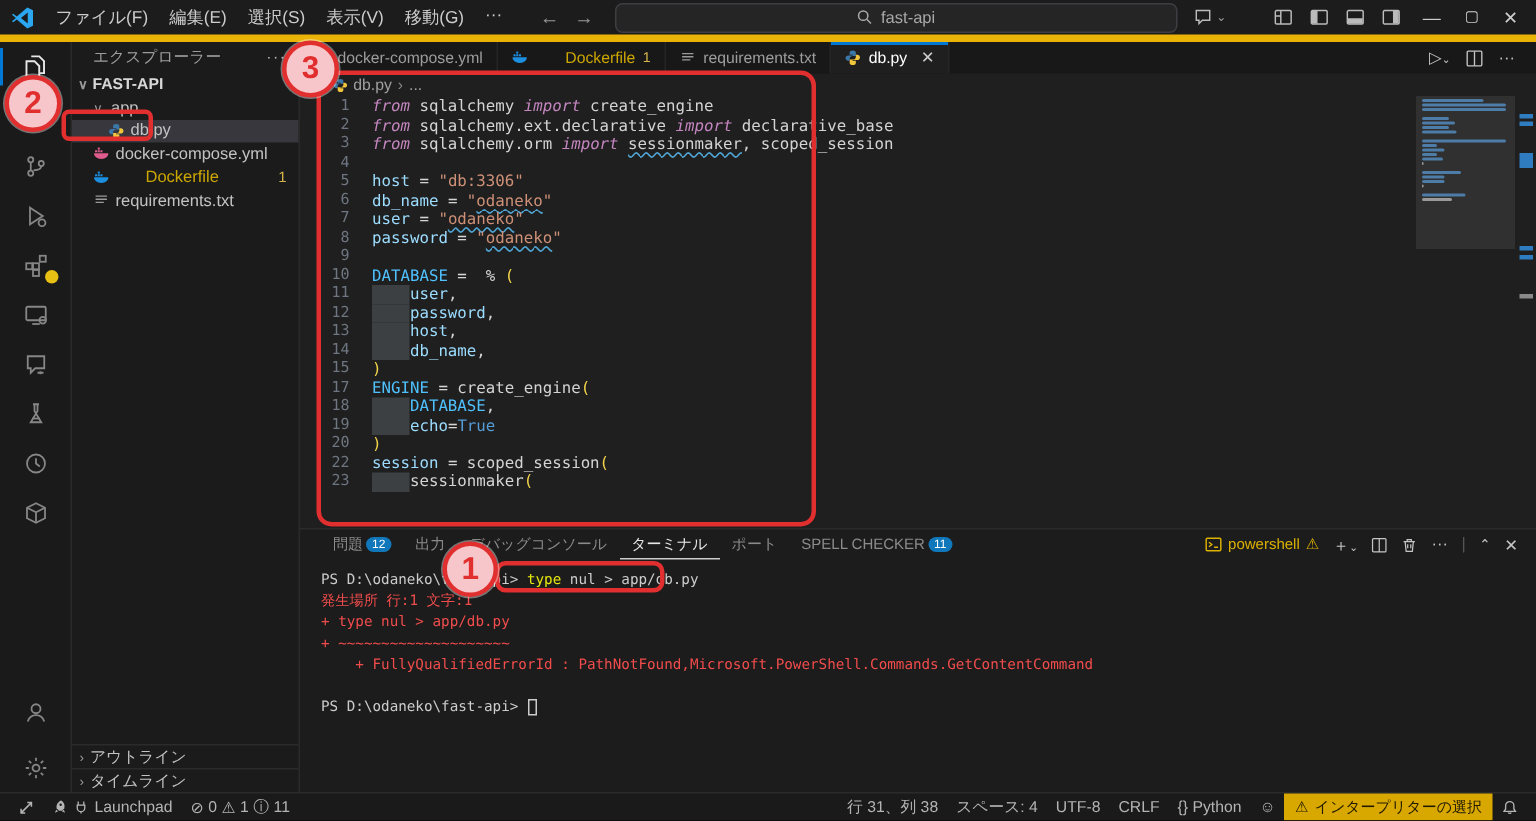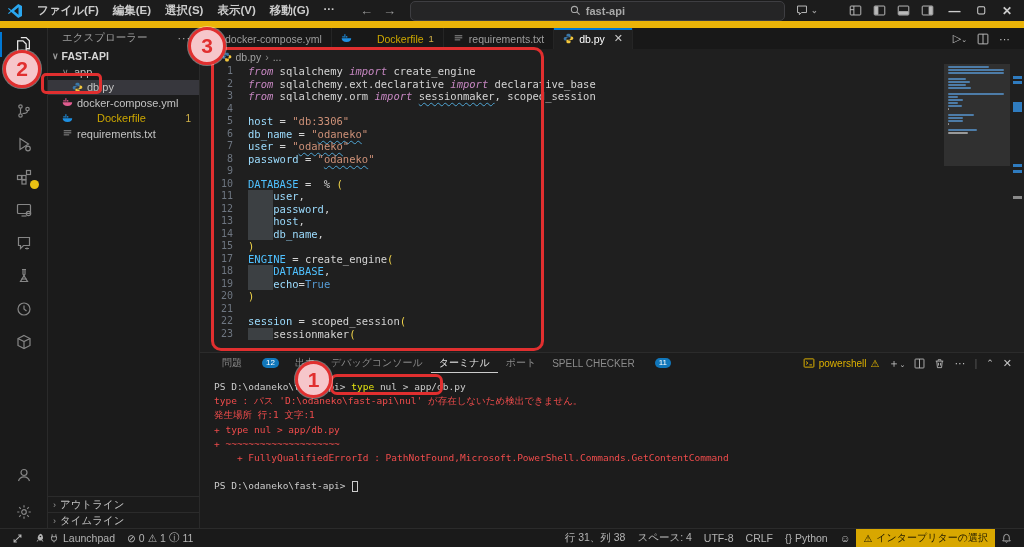--- a/index.html
+++ b/index.html
@@ -2,21 +2,21 @@
 <html><head>
 <meta charset="utf-8">
 <style>
   * { box-sizing: border-box; margin: 0; padding: 0; }
   html,body { background:#000; }
   body { font-family:"Liberation Sans", sans-serif; }
   .app { position:relative; width:1024px; height:547px; background:#1f1f1f; overflow:hidden;
          color:#cccccc; font-size:12px; }
 
   
-  .titlebar { height:28px; background:#1c1c1c; display:flex; align-items:center; border-bottom:7px solid #eab308;font-weight:bold; }
+  .titlebar { height:28px; background:#1c1c1c; display:flex; align-items:center; border-bottom:5px solid #eab308; }
   .tb-logo { width:30px; display:flex; justify-content:center; }
   .tb-logo svg { width:16px; height:16px; }
   .menu-item { padding:3px 7px; color:#cccccc; font-size:11.5px; border-radius:4px; white-space:nowrap; }
   .nav-arrows { display:flex; gap:10px; margin:0 14px 0 18px; color:#9a9a9a; font-size:13px; }
   .searchbox { width:375px; height:20px; background:#252526; border:1px solid #3e3e42; border-radius:5px;
                display:flex; align-items:center; justify-content:center; gap:5px; color:#a8a8a8; font-size:11px; }
   .copilot { margin-left:10px; color:#bbb; display:flex; align-items:center; gap:2px; }
   .tb-right { margin-left:auto; display:flex; align-items:center; gap:14px; padding-right:12px; }
   .layout-icons { display:flex; gap:11px; }
   .win-controls { display:flex; gap:16px; font-size:12px; color:#cccccc; }
@@ -76,21 +76,21 @@
   .minimap { position:absolute; top:2px; right:14px; width:62px; }
   .minimap .mbar { height:2px; margin-bottom:1px; border-radius:1px; }
   .mm-slider { position:absolute; top:0; right:14px; width:66px; height:102px; background:rgba(130,130,130,0.18); }
   .ov-ruler { position:absolute; top:0; right:0; width:14px; bottom:0; }
   .ov-mark { position:absolute; right:2px; width:9px; height:3px; background:#2f7cc0; }
   .ov-mark.gray { background:#8a8a8a; }
 
   
   .panel { height:176px; background:#1c1c1c; border-top:1px solid #2b2b2b; display:flex; flex-direction:column; }
   .panel-header { height:20px; display:flex; align-items:center; padding-left:14px; }
-  .ptab { display:flex; align-items:center; gap:20px; padding:0 8px; height:100%; font-size:10px; color:#8b8b8b; white-space:nowrap; }
+  .ptab { display:flex; align-items:center; gap:2px; padding:0 8px; height:100%; font-size:10px; color:#8b8b8b; white-space:nowrap; }
   .ptab.active { color:#e7e7e7; box-shadow:inset 0 -1px 0 #cccccc; }
   .pbadge { background:#1177bb; color:#fff; font-size:8px; border-radius:7px; padding:1px 4px; line-height:1; }
   .panel-actions { margin-left:auto; display:flex; align-items:center; gap:9px; padding-right:12px; color:#c5c5c5; font-size:11px; }
   .ps-label { display:flex; align-items:center; gap:4px; color:#ddb100; font-size:10px; }
   .panel-sep { color:#555; }
   .terminal { flex:1; padding:7px 0 0 14px; font-family:"DejaVu Sans Mono", monospace; font-size:9.5px; }
   .tline { height:14.2px; line-height:14.2px; white-space:pre; }
   .t-w { color:#cccccc; } .t-y { color:#e5e510;margin-top:12px; } .t-r { color:#f14c4c; }
   .t-cursor { display:inline-block; width:6px; height:11px; border:1px solid #cccccc; vertical-align:middle; margin-left:1px; }
 
@@ -441,21 +441,20 @@
             <div class="cline"><span class="gutter">10</span><span class="tok-c">DATABASE</span><span class="tok-p"> = </span><span class="tok-p"> % </span><span class="tok-g">(</span></div>
             <div class="cline"><span class="gutter">11</span><span class="ih">    </span><span class="tok-v">user</span><span class="tok-p">,</span></div>
             <div class="cline"><span class="gutter">12</span><span class="ih">    </span><span class="tok-v">password</span><span class="tok-p">,</span></div>
             <div class="cline"><span class="gutter">13</span><span class="ih">    </span><span class="tok-v">host</span><span class="tok-p">,</span></div>
             <div class="cline"><span class="gutter">14</span><span class="ih">    </span><span class="tok-v">db_name</span><span class="tok-p">,</span></div>
             <div class="cline"><span class="gutter">15</span><span class="tok-g">)</span></div>
             <div class="cline"><span class="gutter">17</span><span class="tok-c">ENGINE</span><span class="tok-p"> = create_engine</span><span class="tok-g">(</span></div>
             <div class="cline"><span class="gutter">18</span><span class="ih">    </span><span class="tok-c">DATABASE</span><span class="tok-p">,</span></div>
             <div class="cline"><span class="gutter">19</span><span class="ih">    </span><span class="tok-v">echo</span><span class="tok-p">=</span><span class="tok-t">True</span></div>
             <div class="cline"><span class="gutter">20</span><span class="tok-g">)</span></div>
-            <div class="cline"><span class="gutter">21</span></div>
             <div class="cline"><span class="gutter">22</span><span class="tok-v">session</span><span class="tok-p"> = scoped_session</span><span class="tok-g">(</span></div>
             <div class="cline"><span class="gutter">23</span><span class="ih">    </span><span class="tok-p">sessionmaker</span><span class="tok-g">(</span></div>
           </div>
         <div class="mm-slider"></div>
         <div class="minimap" id="minimap">
             <div class="mbar" style="width: 41.4px; background: rgb(77, 124, 168);"></div>
             <div class="mbar" style="width: 56px; background: rgb(77, 124, 168);"></div>
             <div class="mbar" style="width: 56px; background: rgb(77, 124, 168);"></div>
             <div class="mbar" style="width: 0px; background: transparent;"></div>
             <div class="mbar" style="width: 18.4px; background: rgb(77, 124, 168);"></div>
@@ -536,21 +535,20 @@
                 </svg>
               </span>
             <span>···</span>
             <span class="panel-sep">|</span>
             <span style="font-size:9px;">⌃</span>
             <span>✕</span>
           </div>
         </div>
         <div class="terminal" id="terminal">
             <div class="tline"><span class="t-w">PS D:\odaneko\fast-api&gt; </span><span class="t-y">type</span><span class="t-w"> nul &gt; app/db.py</span></div>
-            <div class="tline"><span class="t-r">type : パス 'D:\odaneko\fast-api\nul' が存在しないため検出できません。</span></div>
             <div class="tline"><span class="t-r">発生場所 行:1 文字:1</span></div>
             <div class="tline"><span class="t-r">+ type nul &gt; app/db.py</span></div>
             <div class="tline"><span class="t-r">+ ~~~~~~~~~~~~~~~~~~~~</span></div>
             <div class="tline"><span class="t-r">    + FullyQualifiedErrorId : PathNotFound,Microsoft.PowerShell.Commands.GetContentCommand</span></div>
             <div class="tline"></div>
             <div class="tline"><span class="t-w">PS D:\odaneko\fast-api&gt; </span><span class="t-cursor"></span></div>
           </div>
       </div>
     </div>
   </div>

